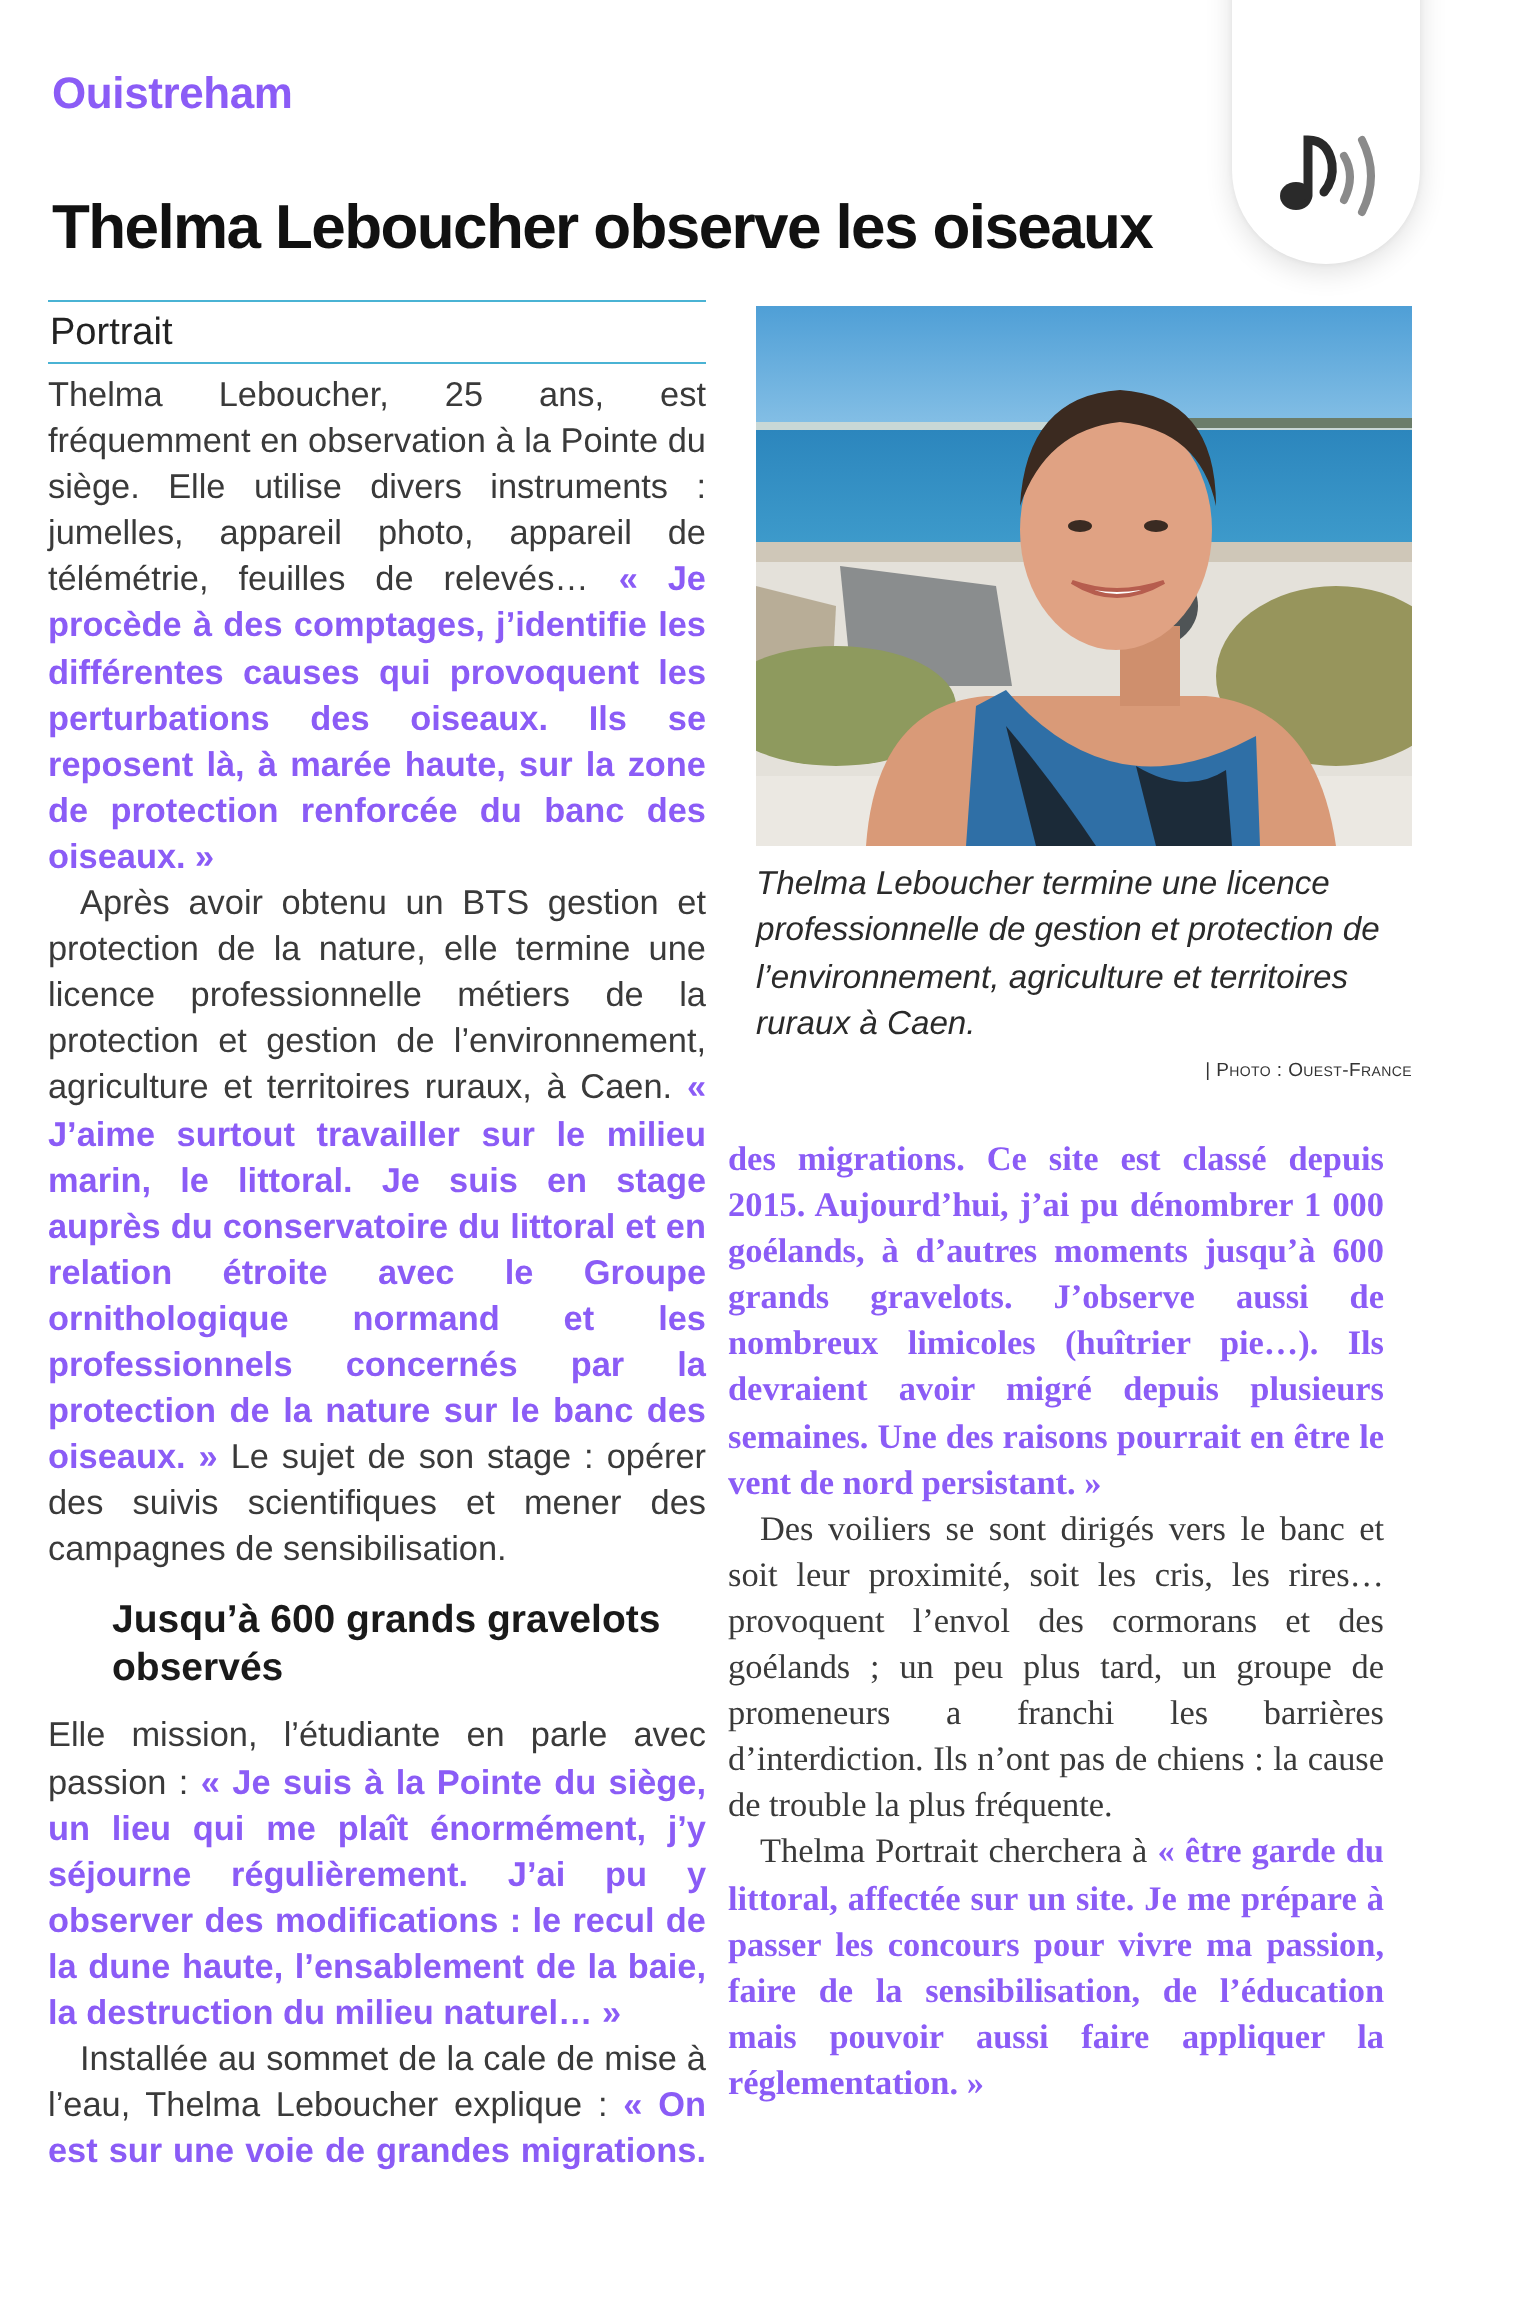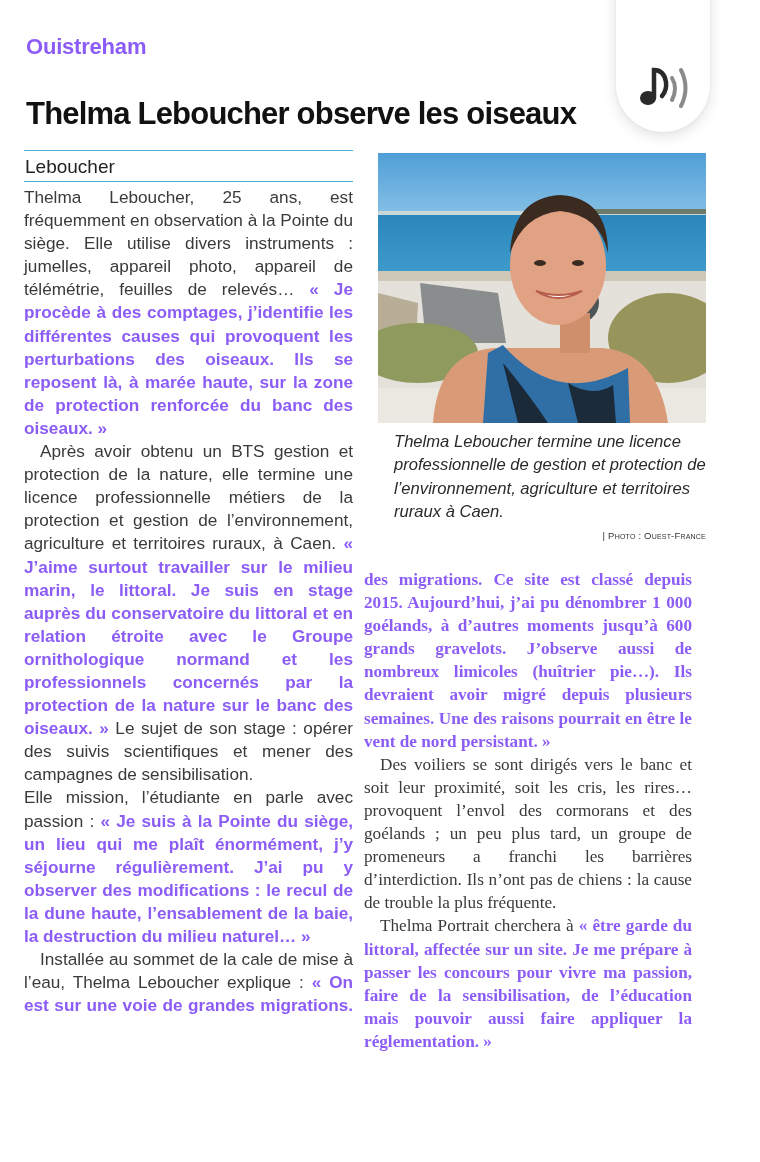--- a/index.html
+++ b/index.html
@@ -38,21 +38,21 @@
   .subhead {
     font-size: 19.5px; font-weight: bold; line-height: 24px; color: #1a1a1a;
     padding: 12px 0 10px 32px;
   }
 
   .photo {
     position: absolute; left: 378px; top: 153px; width: 328px; height: 270px;
     overflow: hidden; background: #6aa9d6;
   }
   .caption {
-    position: absolute; left: 394px; top: 430px; width: 330px;
+    position: absolute; left: 378px; top: 430px; width: 330px;
     font-size: 16.6px; line-height: 23.3px; font-style: italic; color: #2a2a2a;
   }
   .credit {
     position: absolute; left: 520px; top: 530px; width: 186px; text-align: right;
     font-size: 9.5px; color: #333; font-variant: small-caps; letter-spacing: 0.2px;
   }
 </style>
 </head>
 <body>
 
@@ -63,27 +63,28 @@
   <svg class="audio-icon" viewBox="0 0 56 46">
     <ellipse cx="12" cy="34" rx="8" ry="7" fill="#2a2a2a"></ellipse>
     <path d="M18 34 V6 Q28 6 30 18 Q31 26 26 32" stroke="#2a2a2a" stroke-width="4.5" fill="none" stroke-linecap="round"></path>
     <path d="M36 14 Q42 24 36 36" stroke="#8a8a8a" stroke-width="4" fill="none" stroke-linecap="round"></path>
     <path d="M45 6 Q54 24 45 42" stroke="#8a8a8a" stroke-width="4" fill="none" stroke-linecap="round"></path>
   </svg>
 </div>
 
 <div class="col col-left">
   <div class="rule"></div>
-  <div class="kicker">Leboucher</div>
+  <div class="kicker">Portrait</div>
   <div class="rule"></div>
 
   <p class="p first"><span>Thelma Leboucher, 25 ans, est fréquemment en observation à la Pointe du siège. Elle utilise divers instruments : jumelles, appareil photo, appareil de télémétrie, feuilles de relevés… </span><b>« Je procède à des comptages, j’identifie les différentes causes qui provoquent les perturbations des oiseaux. Ils se reposent là, à marée haute, sur la zone de protection renforcée du banc des oiseaux. »</b></p>
 
   <p class="p indent"><span>Après avoir obtenu un BTS gestion et protection de la nature, elle termine une licence professionnelle métiers de la protection et gestion de l’environnement, agriculture et territoires ruraux, à Caen. </span><b>« J’aime surtout travailler sur le milieu marin, le littoral. Je suis en stage auprès du conservatoire du littoral et en relation étroite avec le Groupe ornithologique normand et les professionnels concernés par la protection de la nature sur le banc des oiseaux. »</b><span> Le sujet de son stage : opérer des suivis scientifiques et mener des campagnes de sensibilisation.</span></p>
 
+  <div class="subhead">Jusqu’à 600 grands gravelots observés</div>
 
   <p class="p"><span>Elle mission, l’étudiante en parle avec passion : </span><b>« Je suis à la Pointe du siège, un lieu qui me plaît énormément, j’y séjourne régulièrement. J’ai pu y observer des modifications : le recul de la dune haute, l’ensablement de la baie, la destruction du milieu naturel… »</b></p>
 
   <p class="p indent" style="height:69px;overflow:hidden;"><span>Installée au sommet de la cale de mise à l’eau, Thelma Leboucher explique : </span><b>« On est sur une voie de grandes migrations. Ce site est classé depuis 2015. Aujourd’hui, j’ai pu dénombrer 1 000 goélands, à d’autres moments jusqu’à 600 grands gravelots. J’observe aussi de nombreux limicoles (huîtrier pie…). Ils devraient avoir migré depuis plusieurs semaines. Une des raisons pourrait en être le vent de nord persistant. »</b></p>
 </div>
 
 <div class="photo" aria-label="Portrait of Thelma Leboucher smiling on the shore, sea and rocks behind her">
   <svg width="328" height="270" viewBox="0 0 328 270">
     <defs>
       <linearGradient id="sky" x1="0" y1="0" x2="0" y2="1">

